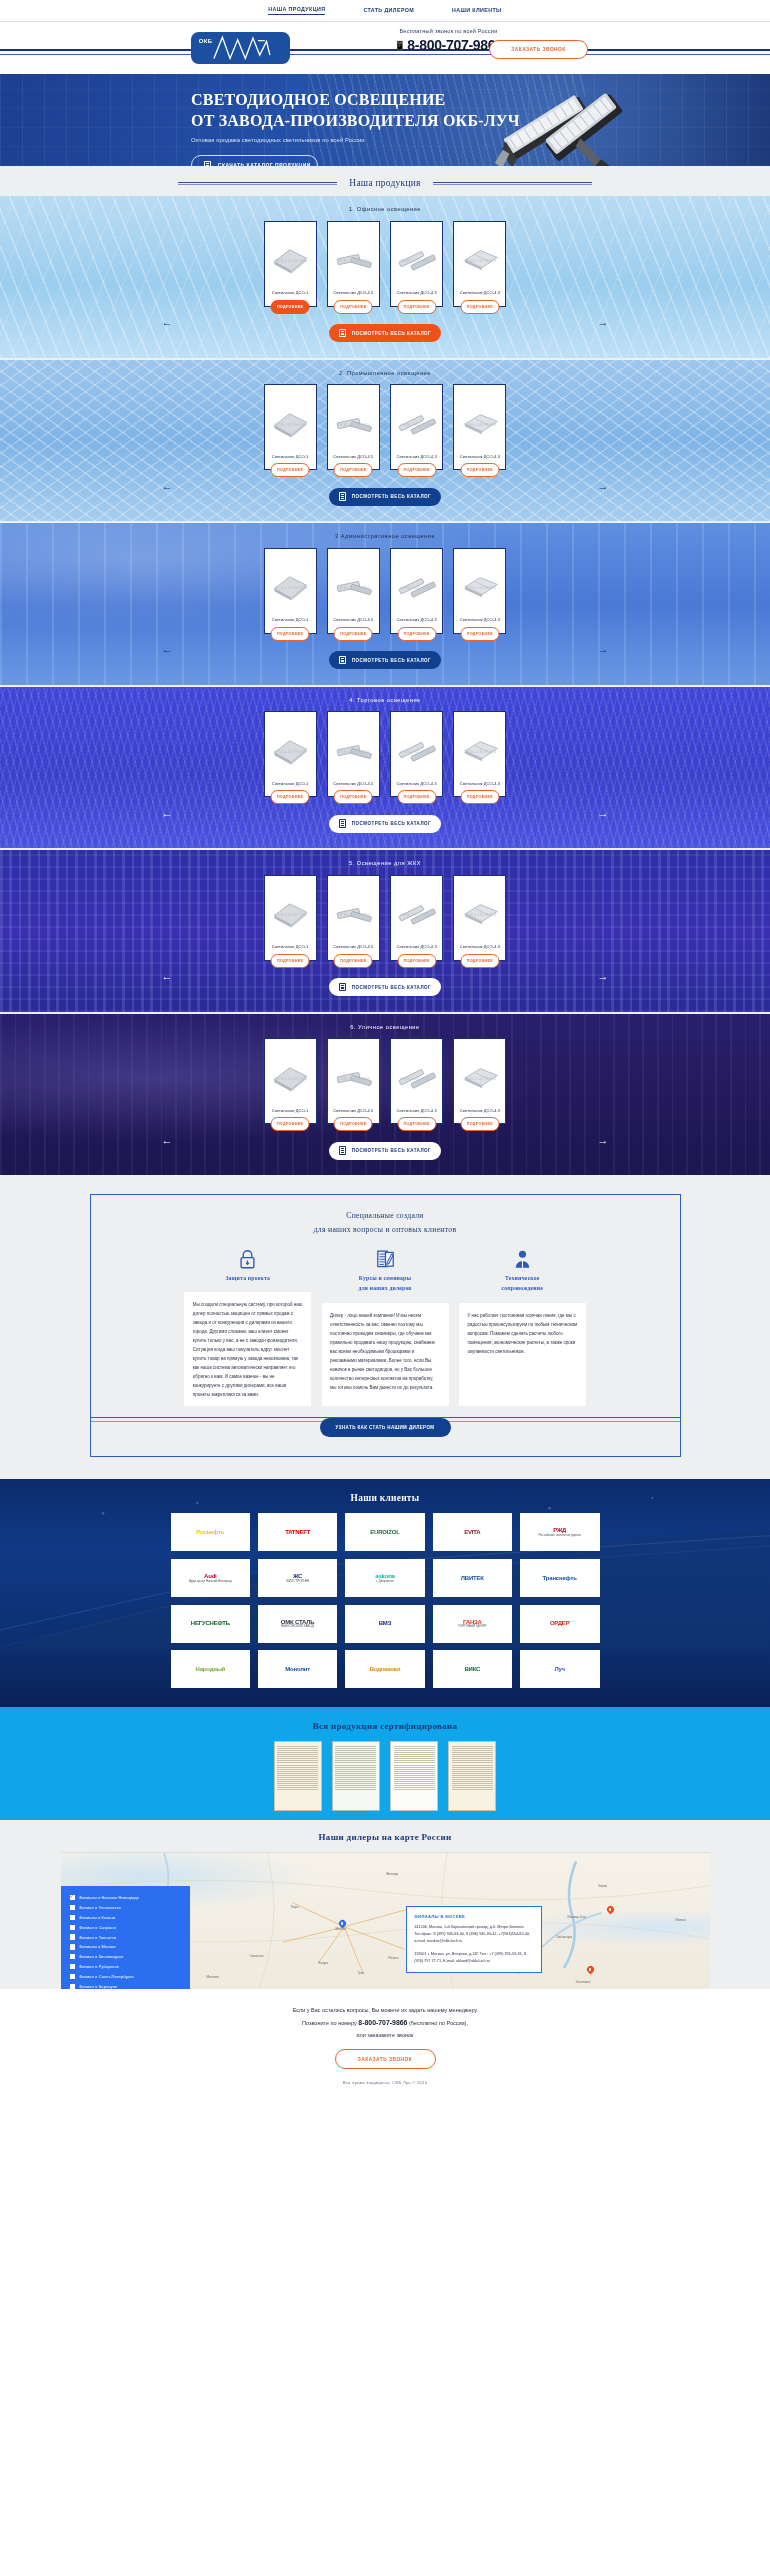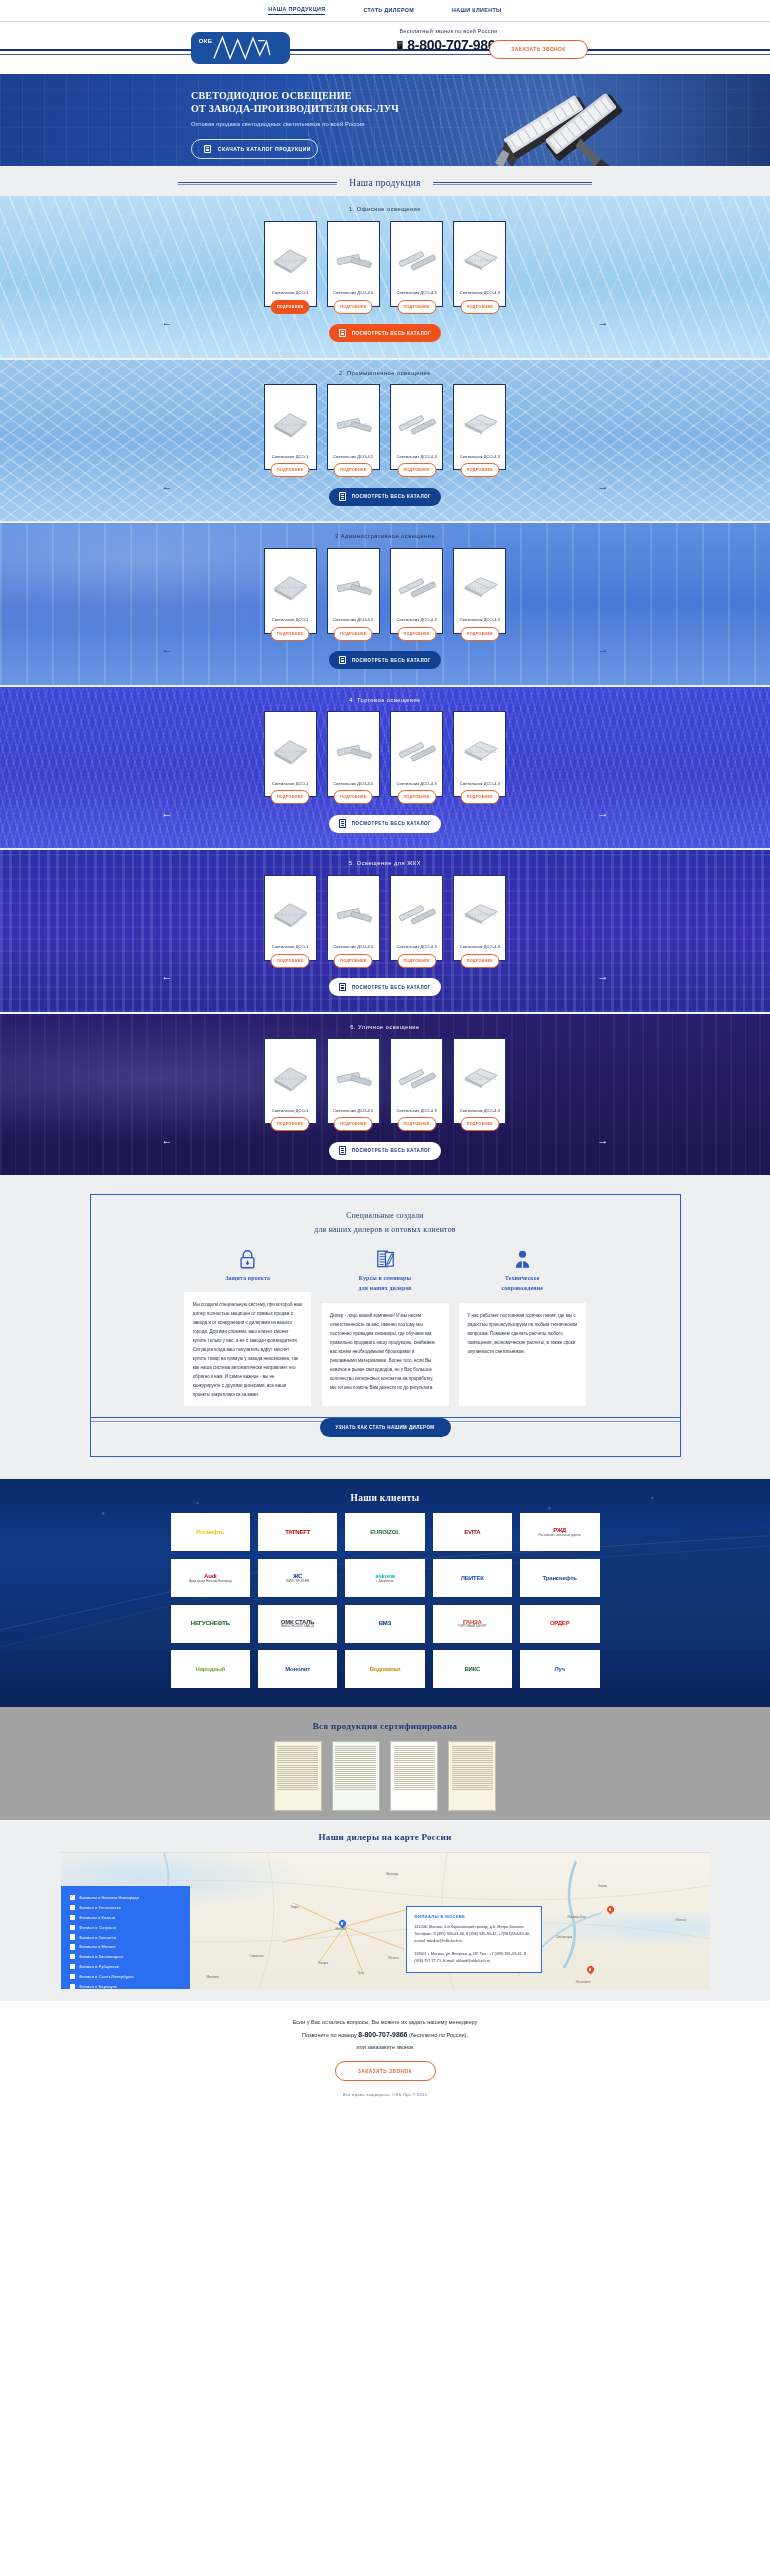--- a/index.html
+++ b/index.html
@@ -90,21 +90,21 @@
       repeating-linear-gradient(90deg, rgba(255,255,255,.35) 0 0.9px, transparent 0.9px 22px),
       repeating-linear-gradient(0deg, rgba(255,255,255,.18) 0 0.9px, transparent 0.9px 19px);
   }
   .hero .ceil {
     position: absolute; left: 40%; top: 0; width: 36%; height: 100%;
     background: repeating-linear-gradient(76deg, rgba(255,255,255,.10) 0 1.7px, transparent 1.7px 7.7px);
   }
   .hero-inner { position: relative; padding-left: 191px; padding-top: 15.5px; }
   .hero h1 {
     color: #fff; font-family: "Liberation Serif", serif;
-    font-size: 10px; line-height: 1.33; font-weight: bold; letter-spacing: 0.2px;
+    font-size: 16px; line-height: 1.33; font-weight: bold; letter-spacing: 0.2px;
   }
   .hero .sub { color: #d6e2f6; font-size: 5.8px; margin-top: 5.2px; letter-spacing: 0.1px; }
   .btn-catalog {
     margin-top: 12px; width: 127px; height: 20.6px;
     border: 1px solid #cfe0fa; border-radius: 11px;
     display: flex; align-items: center; gap: 6.9px; padding-left: 12px;
     color: #fff; font-size: 5px; font-weight: bold; letter-spacing: 0.5px;
     cursor: pointer;
   }
   .doc-ico { width: 6.9px; height: 8.6px; border: 0.9px solid #fff; border-radius: 0.9px;
@@ -248,21 +248,21 @@
     display: grid; grid-template-columns: repeat(5, 1fr); gap: 7.7px;
   }
   .logo-cell {
     background: #fff; height: 38px; display: flex; align-items: center;
     justify-content: center; padding: 3.4px; text-align: center;
   }
   .lg { font-size: 6px; font-weight: bold; letter-spacing: -0.2px; line-height: 1.1; }
   .lg small { display: block; font-size: 3.1px; font-weight: normal; color: #555; letter-spacing: 0; }
 
   
-  .certs { background: #a3a3a3; padding: 13.7px 0 8.6px; }
+  .certs { background: #0ea5e9; padding: 13.7px 0 8.6px; }
   .certs h2, .awards h2, .mapsec h2 {
     text-align: center; color: #1b3a7a; font-family: "Liberation Serif", serif;
     font-size: 9px; letter-spacing: 0.3px;
   }
   .cert-row { display: flex; justify-content: center; gap: 10.3px; margin-top: 10.3px; }
   .cert {
     width: 48px; height: 70px; border: 0.9px solid #c8c3a8;
     display: flex; flex-direction: column; padding: 3.4px 2.6px;
     gap: 1.2px; overflow: hidden;
   }
@@ -275,21 +275,21 @@
   .aw { border: 0.9px solid #b8b29a; background: #f7f3e6; }
   .aw.w1 { width: 38px; height: 46px; }
   .aw.w2 { width: 38px; height: 46px; background: #f1f4ef; }
   .aw.w3 { width: 38px; height: 46px; background: #f7f2df; }
   .aw.w4 { width: 38px; height: 46px; background: #efeee8; }
   .aw.big { width: 67px; height: 93px; background: linear-gradient(160deg,#29a8e0,#1a7fc0); border: none; }
   .aw-row2 { display: flex; justify-content: center; gap: 8.6px; margin-top: 6.9px; }
   .aw.r2 { width: 48px; height: 34px; }
 
   
-  .mapsec { background: #eeeff0; padding: 12px 0 12px; }
+  .mapsec { background: #eeeff0; padding: 12px 0 0; }
   .map-holder {
     position: relative; width: 649px; height: 137px; margin: 10.3px auto 0;
     background: #f3efe6; overflow: hidden; border-top: 0.9px solid #ddd;
   }
   .map-holder .terrain { position: absolute; inset: 0;
     background:
       radial-gradient(ellipse at 12% 18%, #cfe4f2 0%, transparent 22%),
       radial-gradient(ellipse at 92% 55%, #d4e7f4 0%, transparent 18%),
       linear-gradient(180deg,#f6f2e9,#efeade); }
   .map-holder .rivers { position: absolute; inset: 0; }
@@ -806,21 +806,21 @@
           </span>
           <span>ПОСМОТРЕТЬ ВЕСЬ КАТАЛОГ</span>
         </div>
       </section>
     </div>
 
   <section class="dealers">
     <div class="dealer-box">
       <div class="dealer-title">
         <div>Специальные создали</div>
-        <div>для наших дилеров и оптовых клиентов</div>
+        <div>для наших вопросы и оптовых клиентов</div>
       </div>
       <div class="dcols">
 
         <div class="dcol">
           <div class="ic">
             <svg width="17" height="20.6" viewBox="0 0 20 24">
               <path d="M5 10 V7 a5 5 0 0 1 10 0 V10" fill="none" stroke="#2b59c0" stroke-width="1.6"></path>
               <rect x="2.5" y="10" width="15" height="12" rx="1.5" fill="none" stroke="#2b59c0" stroke-width="1.6"></rect>
               <path d="M10 13.5 v4 M8.2 16 L10 18 L11.8 16" fill="none" stroke="#2b59c0" stroke-width="1.3"></path>
             </svg>

